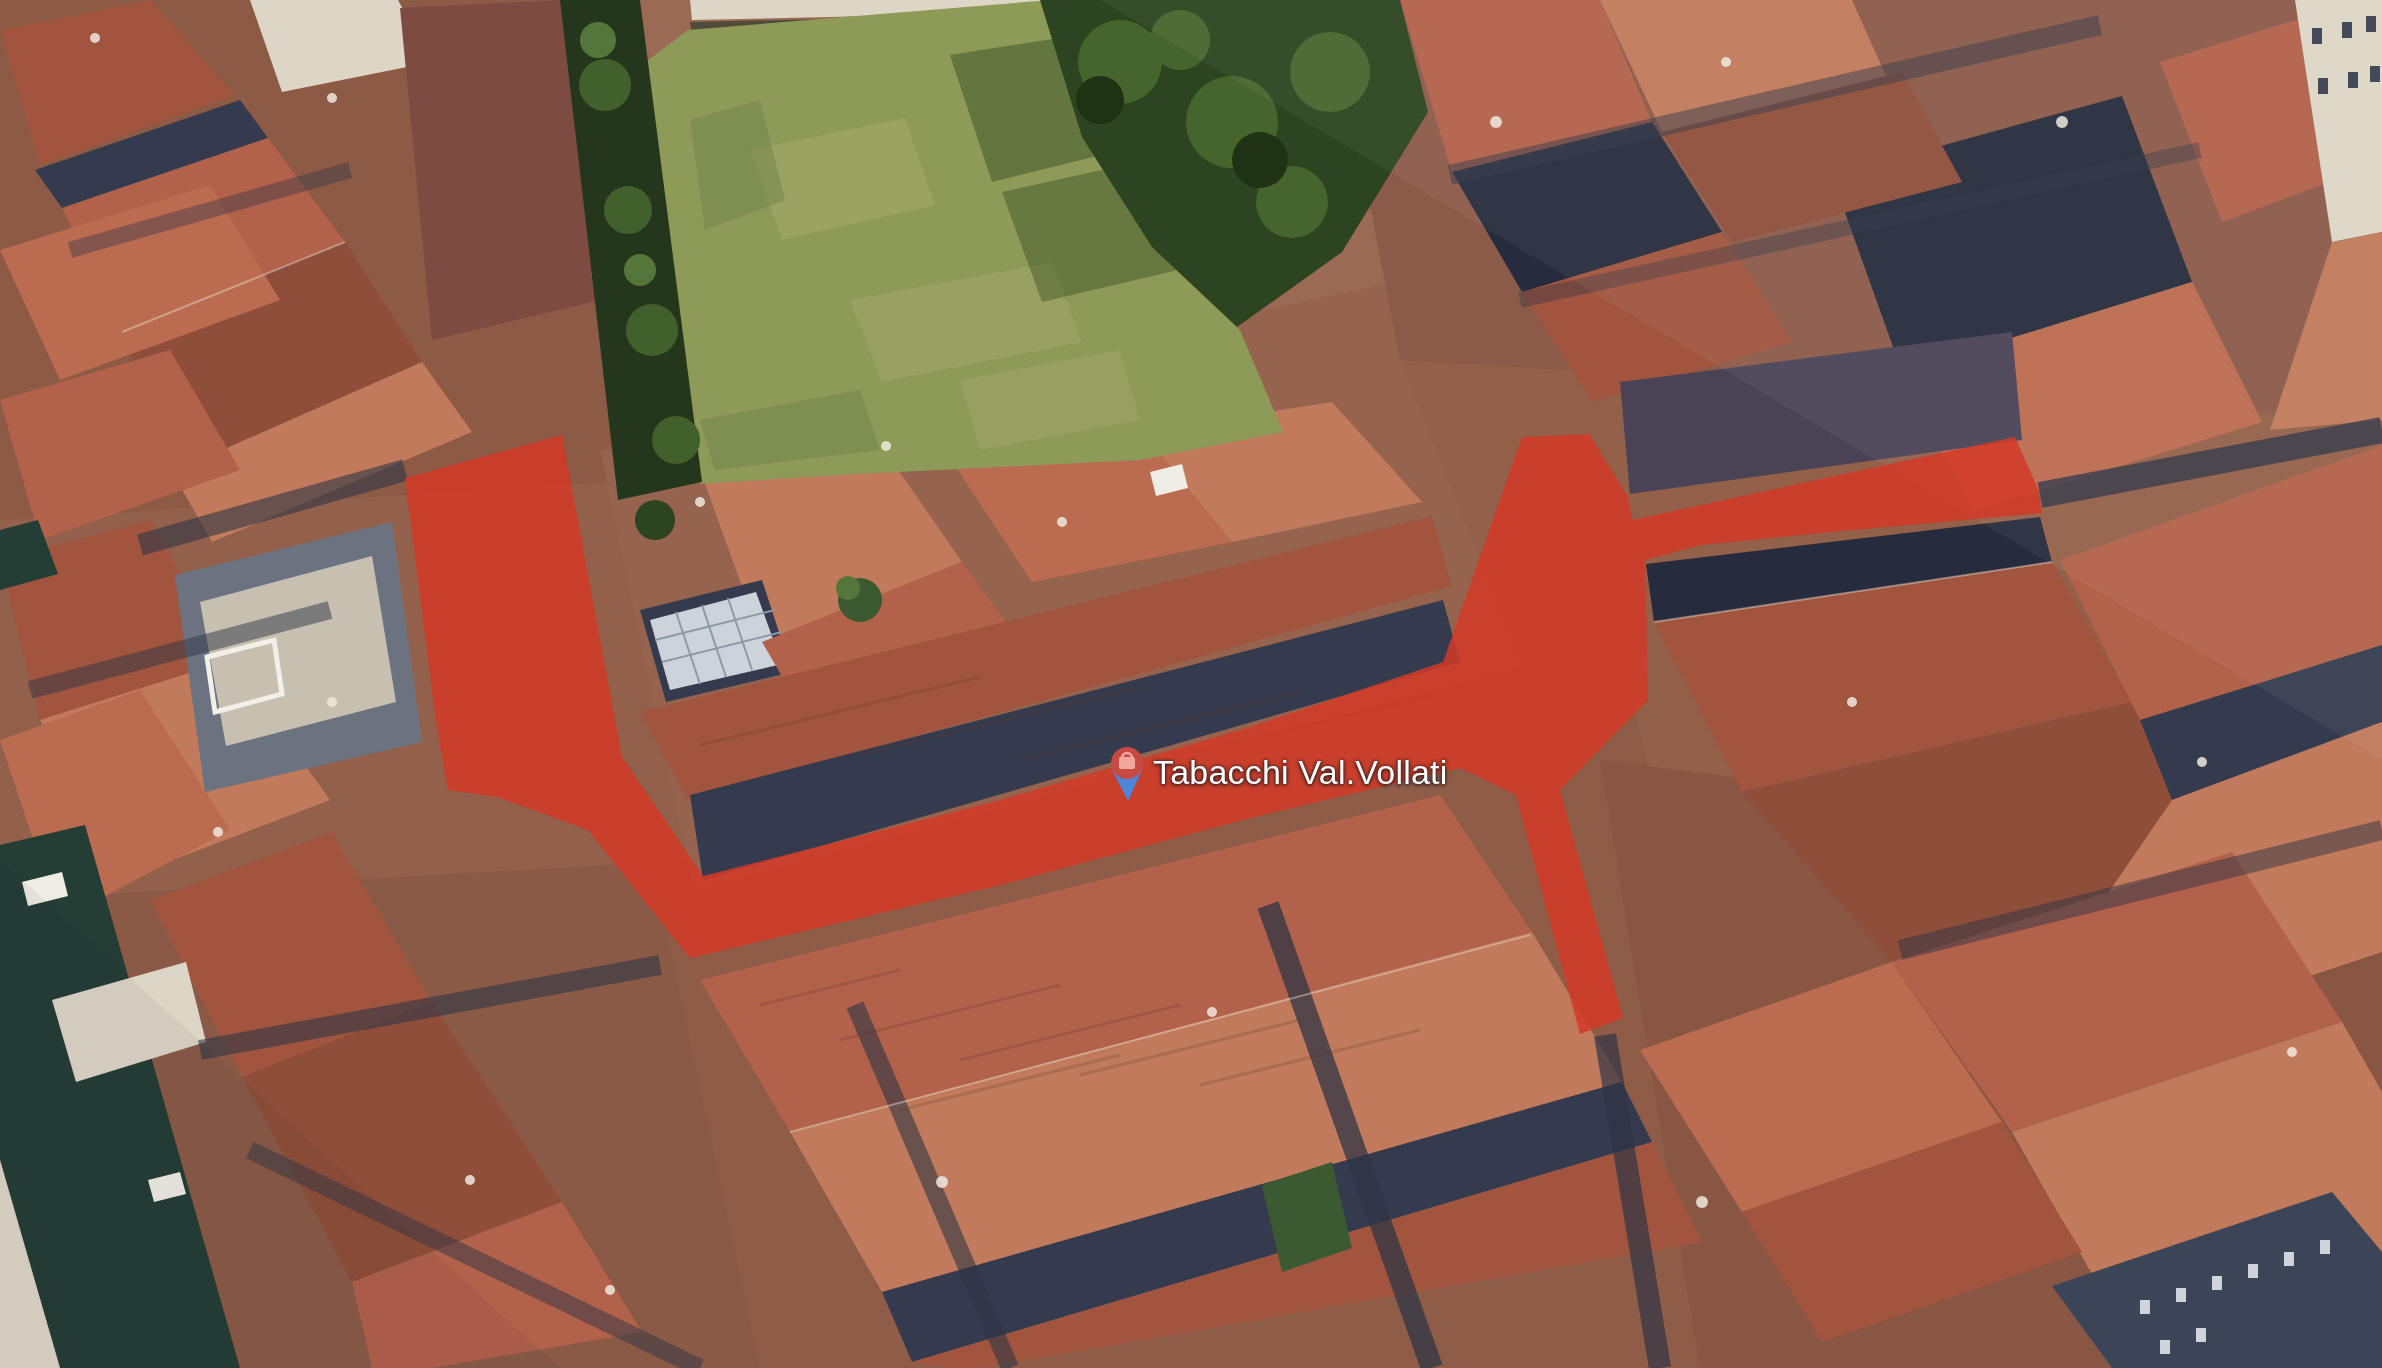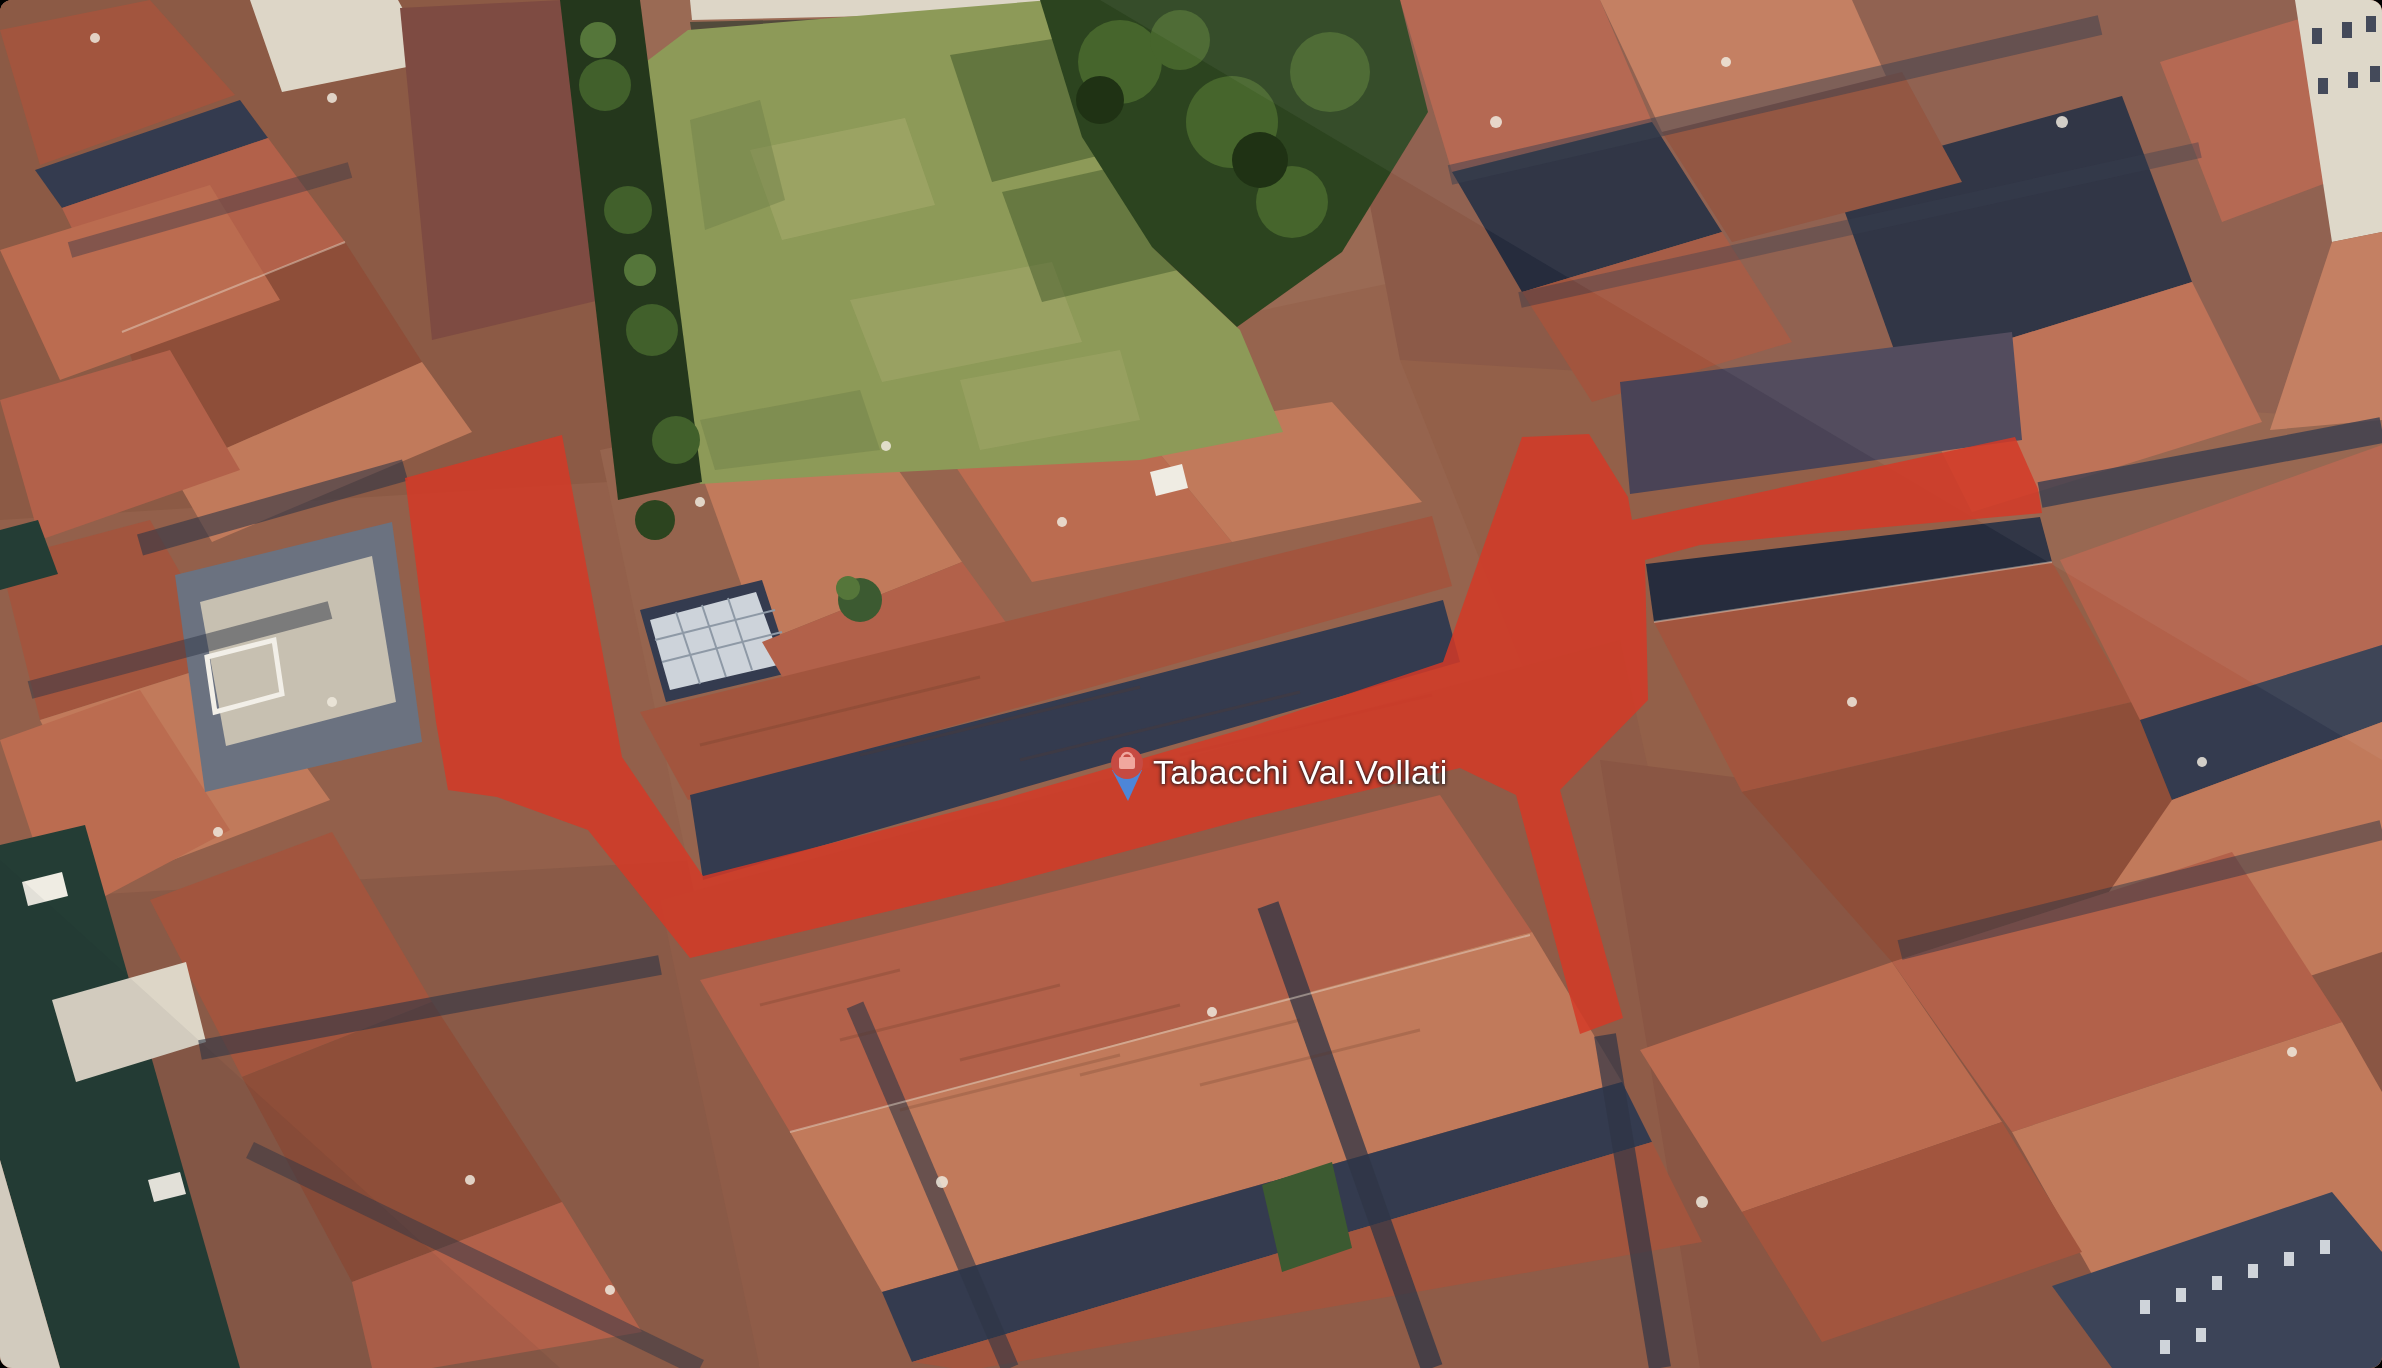--- a/index.html
+++ b/index.html
@@ -1,17 +1,17 @@
 <!DOCTYPE html>
 <html><head>
 <meta charset="utf-8">
 <style>
   html,body{margin:0;padding:0;background:#000;}
   .stage{position:relative;width:2382px;height:1368px;overflow:hidden;
-         font-family:"Liberation Sans", sans-serif;background:#9a6a54;border-radius:12px;}
+         font-family:"Liberation Sans", sans-serif;background:#9a6a54;}
   .stage svg{position:absolute;inset:0;display:block;}
   
   .r1{fill:#b2614a}.r2{fill:#a2553e}.r3{fill:#c17a5b}.r4{fill:#8e4e39}.r5{fill:#bb6c50}
   .dk1{fill:#343b4f}.dk2{fill:#262c3d}.dk3{fill:#4a4356}.dkb{fill:#3c4458}
   .lt1{fill:#ddd6c7}.lt2{fill:#c7c0b1}.wht{fill:#efece3}
   .br{fill:#7e4b42}.alt{fill:#6b7280}
   .grn{fill:#8d9a58}.tre{fill:#2c441f}.hdg{fill:#24371c}.wat{fill:#243d35}
   .street{stroke:#2f3546;fill:none;stroke-linecap:butt}
   .poi-label{font-size:34px;font-weight:400;letter-spacing:.2px;
              text-shadow:0 1px 4px rgba(20,22,28,.95),0 0 3px rgba(20,22,28,.85);}

